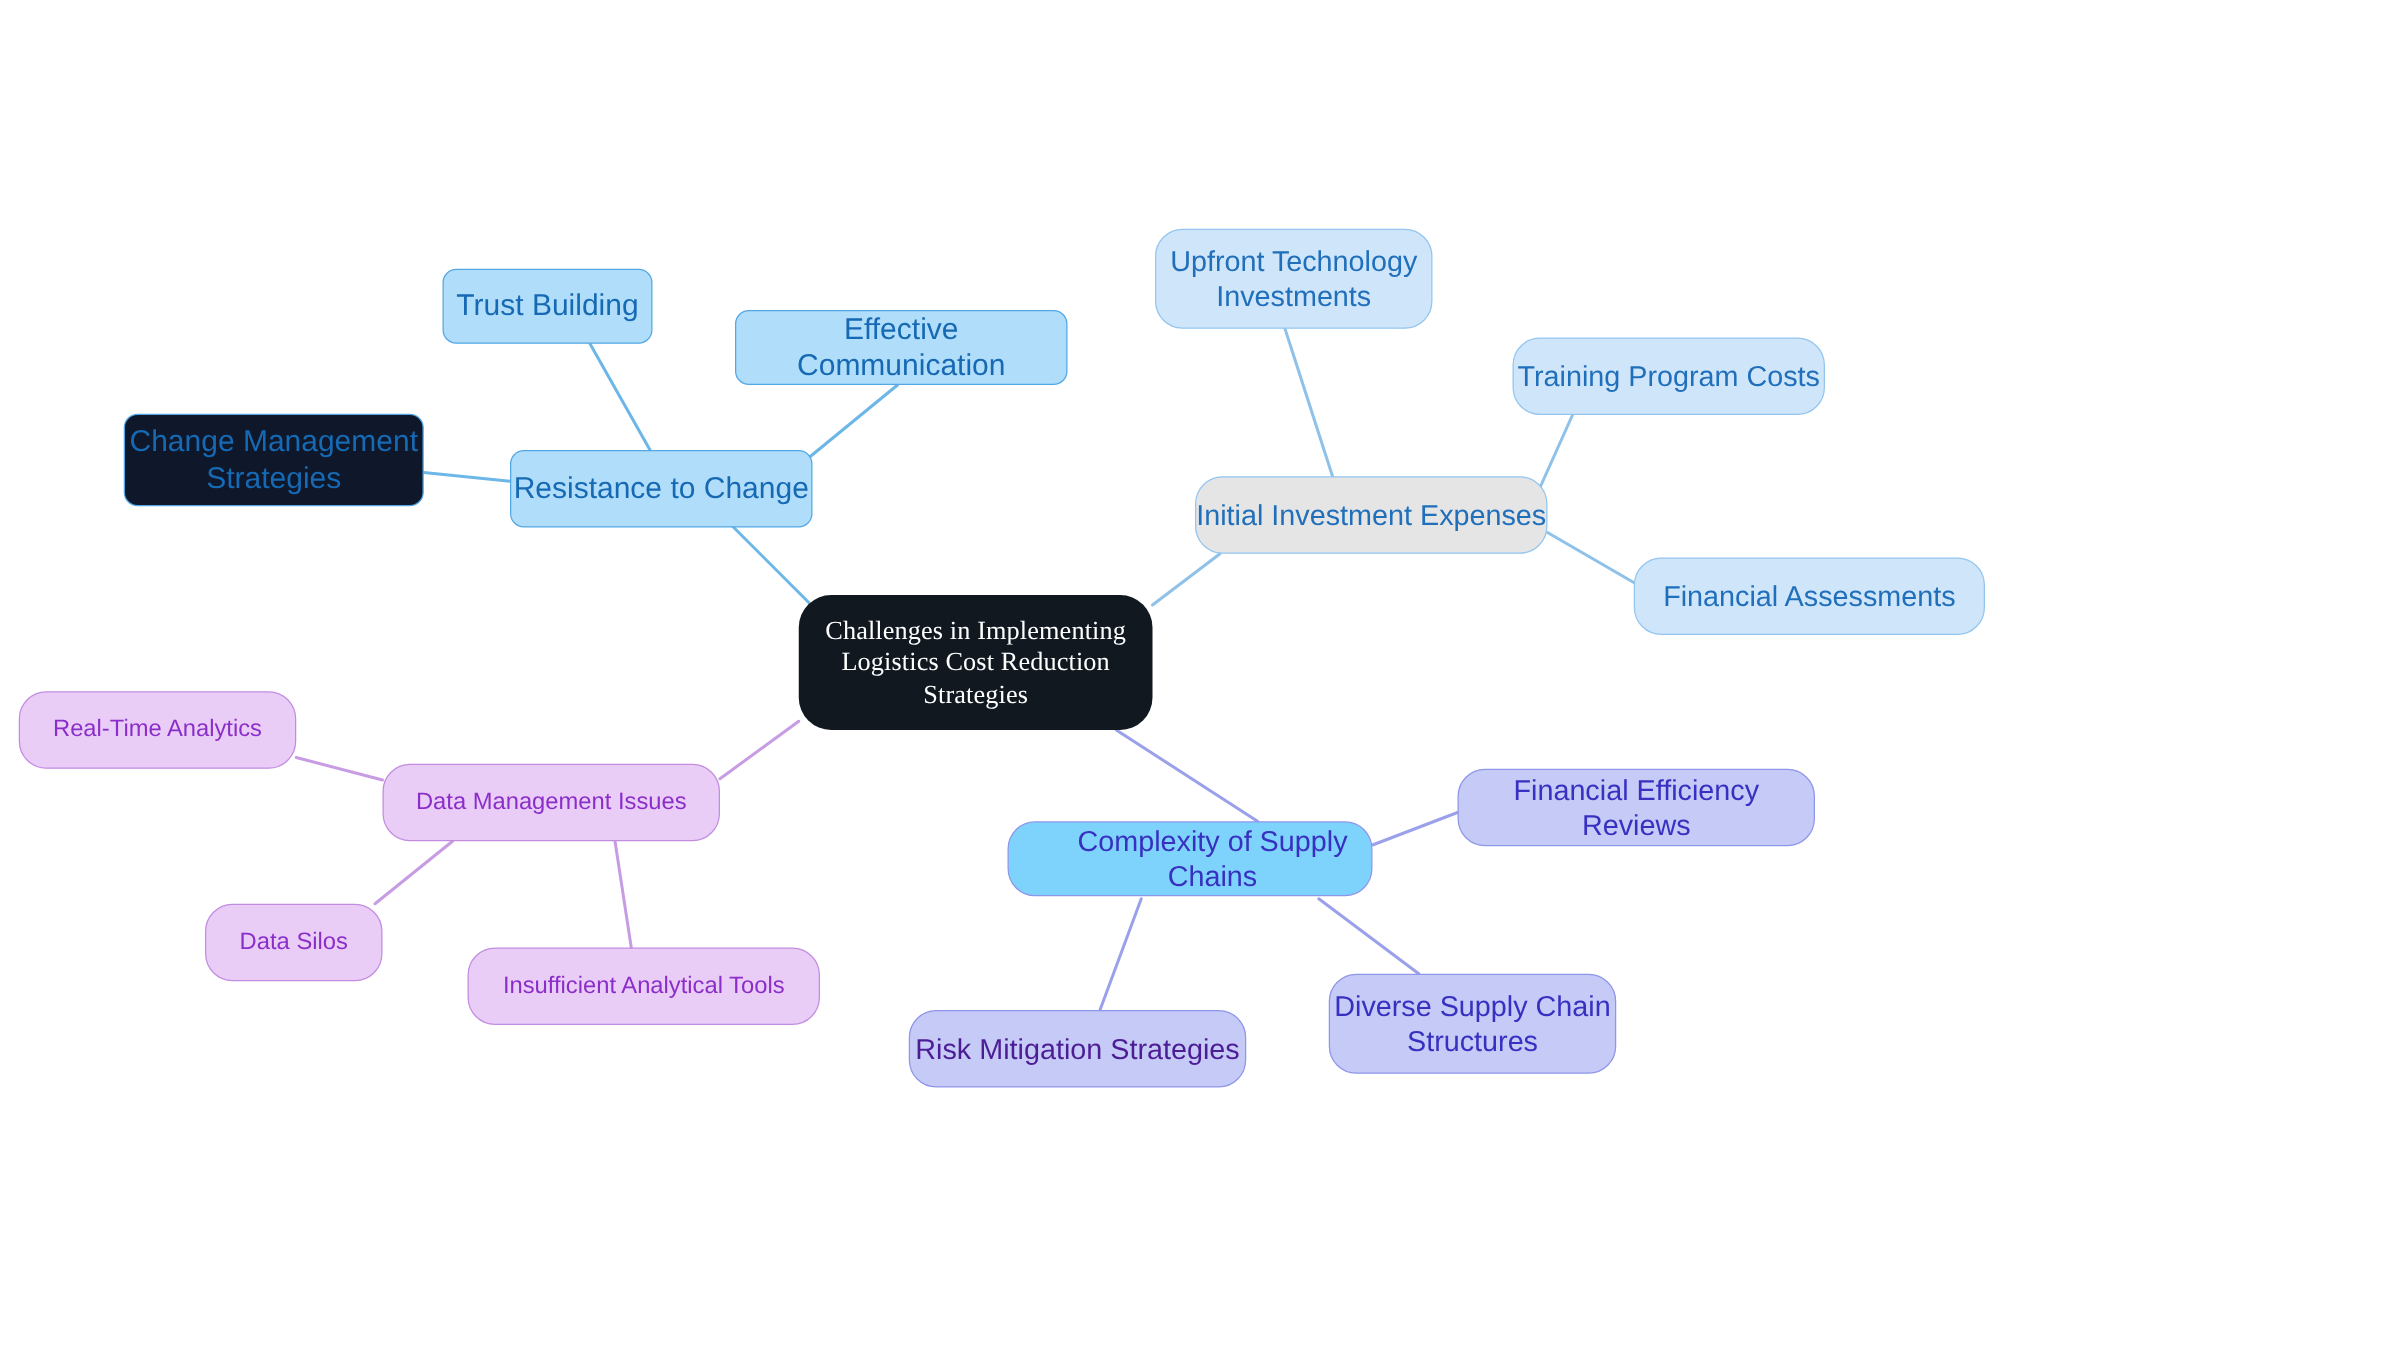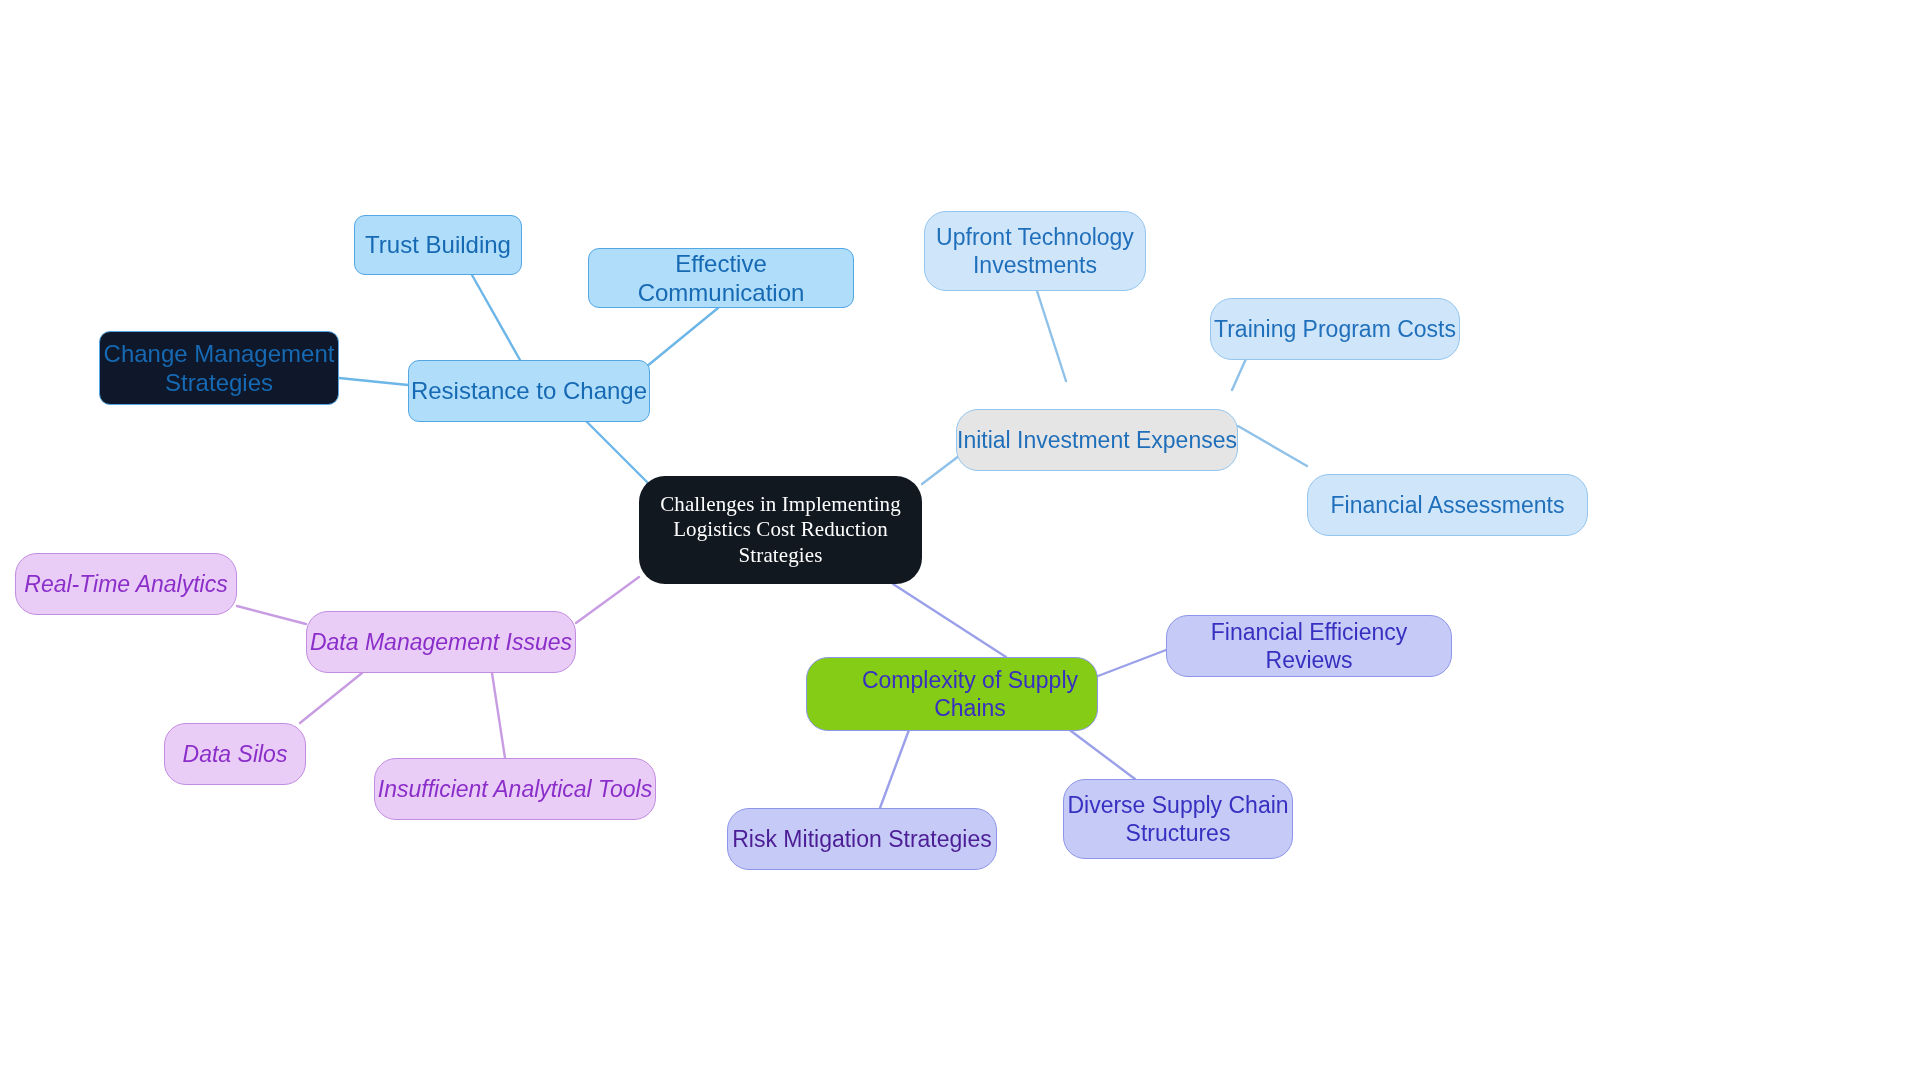--- a/index.html
+++ b/index.html
@@ -54,28 +54,26 @@
     border-color: #53a7e4;
     color: #1669b3;
     font-size: 24px;
     border-radius: 11px;
   }
   .node-paleblue {
     background: #cfe5fa;
     border-color: #93c5ef;
     color: #1f6fba;
     font-size: 23px;
-    margin-top: 28px;
   }
   .node-purple {
     background: #e9cdf7;
     border-color: #c28ce1;
     color: #8b2ec9;
-    font-size: 23px;
-    font-style: italic;
+    font-size: 19px;
   }
   .node-indigo {
     background: #c5caf7;
     border-color: #8e96e9;
     color: #3730c0;
     font-size: 23px;
   }
 </style>
 </head>
 <body>
@@ -110,19 +108,19 @@
 Strategies</div>
       <div class="node node-paleblue" style="left: 956px; top: 381px; width: 282px; height: 62px; background: #e5e5e5; border-color: rgb(147, 197, 239); color: rgb(31, 111, 186);">Initial Investment Expenses</div>
       <div class="node node-paleblue" style="left: 924px; top: 183px; width: 222px; height: 80px; background: rgb(207, 229, 250); border-color: rgb(147, 197, 239); color: rgb(31, 111, 186);">Upfront Technology
 Investments</div>
       <div class="node node-paleblue" style="left: 1210px; top: 270px; width: 250px; height: 62px; background: rgb(207, 229, 250); border-color: rgb(147, 197, 239); color: rgb(31, 111, 186);">Training Program Costs</div>
       <div class="node node-paleblue" style="left: 1307px; top: 446px; width: 281px; height: 62px; background: rgb(207, 229, 250); border-color: rgb(147, 197, 239); color: rgb(31, 111, 186);">Financial Assessments</div>
       <div class="node node-purple" style="left: 306px; top: 611px; width: 270px; height: 62px; background: rgb(233, 205, 247); border-color: rgb(194, 140, 225); color: rgb(139, 46, 201);">Data Management Issues</div>
       <div class="node node-purple" style="left: 15px; top: 553px; width: 222px; height: 62px; background: rgb(233, 205, 247); border-color: rgb(194, 140, 225); color: rgb(139, 46, 201);">Real-Time Analytics</div>
       <div class="node node-purple" style="left: 164px; top: 723px; width: 142px; height: 62px; background: rgb(233, 205, 247); border-color: rgb(194, 140, 225); color: rgb(139, 46, 201);">Data Silos</div>
       <div class="node node-purple" style="left: 374px; top: 758px; width: 282px; height: 62px; background: rgb(233, 205, 247); border-color: rgb(194, 140, 225); color: rgb(139, 46, 201);">Insufficient Analytical Tools</div>
-      <div class="node node-indigo" style="left: 806px; top: 657px; width: 292px; height: 74px; background: #84cc16; border-color: rgb(142, 150, 233); color: rgb(55, 48, 192); padding-left: 36px;">Complexity of Supply Chains</div>
+      <div class="node node-indigo" style="left: 806px; top: 657px; width: 292px; height: 60px; background: #7dd3fc; border-color: rgb(142, 150, 233); color: rgb(55, 48, 192); padding-left: 36px;">Complexity of Supply Chains</div>
       <div class="node node-indigo" style="left: 1166px; top: 615px; width: 286px; height: 62px; background: rgb(197, 202, 247); border-color: rgb(142, 150, 233); color: rgb(55, 48, 192);">Financial Efficiency Reviews</div>
       <div class="node node-indigo" style="left: 1063px; top: 779px; width: 230px; height: 80px; background: rgb(197, 202, 247); border-color: rgb(142, 150, 233); color: rgb(55, 48, 192);">Diverse Supply Chain
 Structures</div>
       <div class="node node-indigo" style="left: 727px; top: 808px; width: 270px; height: 62px; background: rgb(197, 202, 247); border-color: rgb(142, 150, 233); color: #4c1d95;">Risk Mitigation Strategies</div>
     </div>
 </div>
 
 </body></html>

